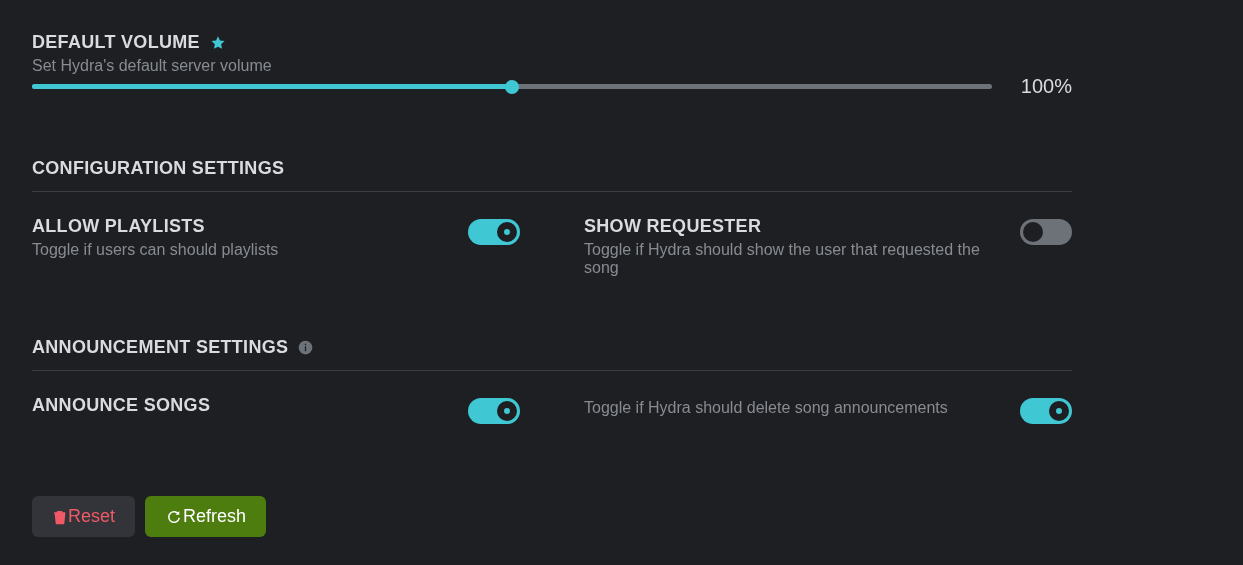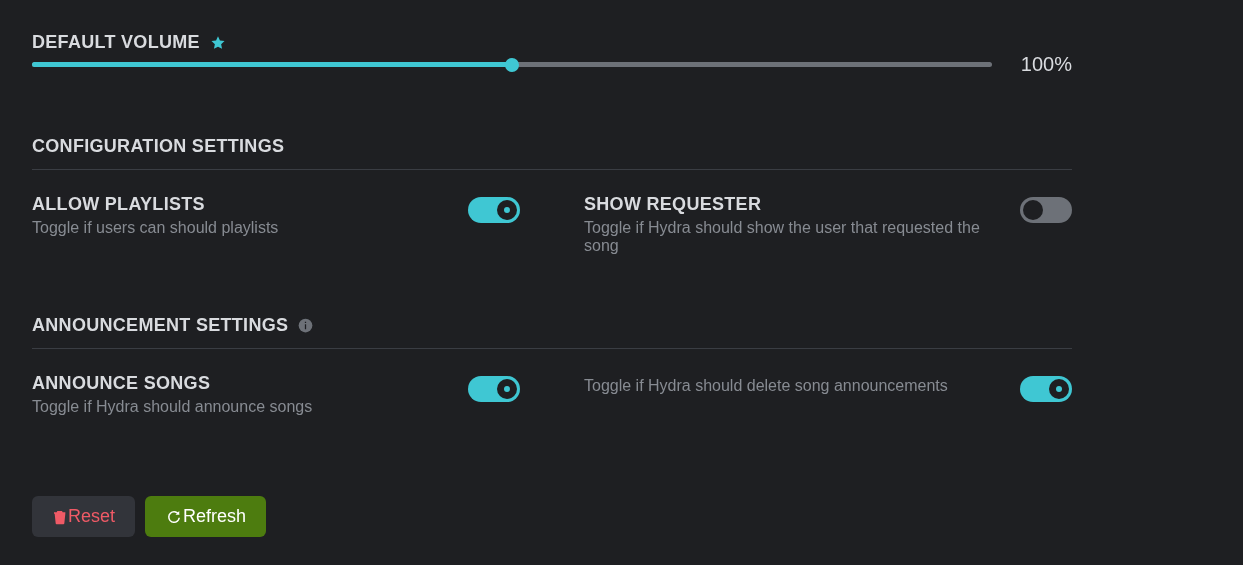--- a/index.html
+++ b/index.html
@@ -42,20 +42,21 @@
 <div class="page">
 
   <div class="section-header">
     <span class="label">DEFAULT VOLUME</span>
     <span class="star-icon">
       <svg width="16" height="16" viewBox="0 0 24 24">
           <path fill="#3fc7d3" d="M12 2l2.9 6.3 6.9.8-5.1 4.7 1.4 6.8L12 17.8 5.9 20.6l1.4-6.8L2.2 9.1l6.9-.8z"></path>
         </svg>
     </span>
   </div>
+  <div class="desc">Set Hydra's default server volume</div>
   <div class="slider-row">
     <div class="slider-track">
       <div class="slider-fill" style="width:50%"></div>
       <div class="slider-thumb" style="left:50%"></div>
     </div>
     <div class="slider-value">100%</div>
   </div>
 
   <div class="section-title">
     <span class="label">CONFIGURATION SETTINGS</span>
@@ -92,21 +93,20 @@
             <rect x="11" y="6" width="2" height="2" fill="#1e1f22"></rect>
           </svg>
       </span>
     </div>
     <div class="divider"></div>
   </div>
   <div class="settings-grid">
     <div class="setting">
       <div class="setting-text">
         <div class="label">ANNOUNCE SONGS</div>
-        <div class="desc">Toggle if Hydra should announce songs</div>
       </div>
       <div class="toggle on">
           <div class="toggle-knob"></div>
         </div>
     </div>
     <div class="setting">
       <div class="setting-text">
         <div class="desc">Toggle if Hydra should delete song announcements</div>
       </div>
       <div class="toggle on">

